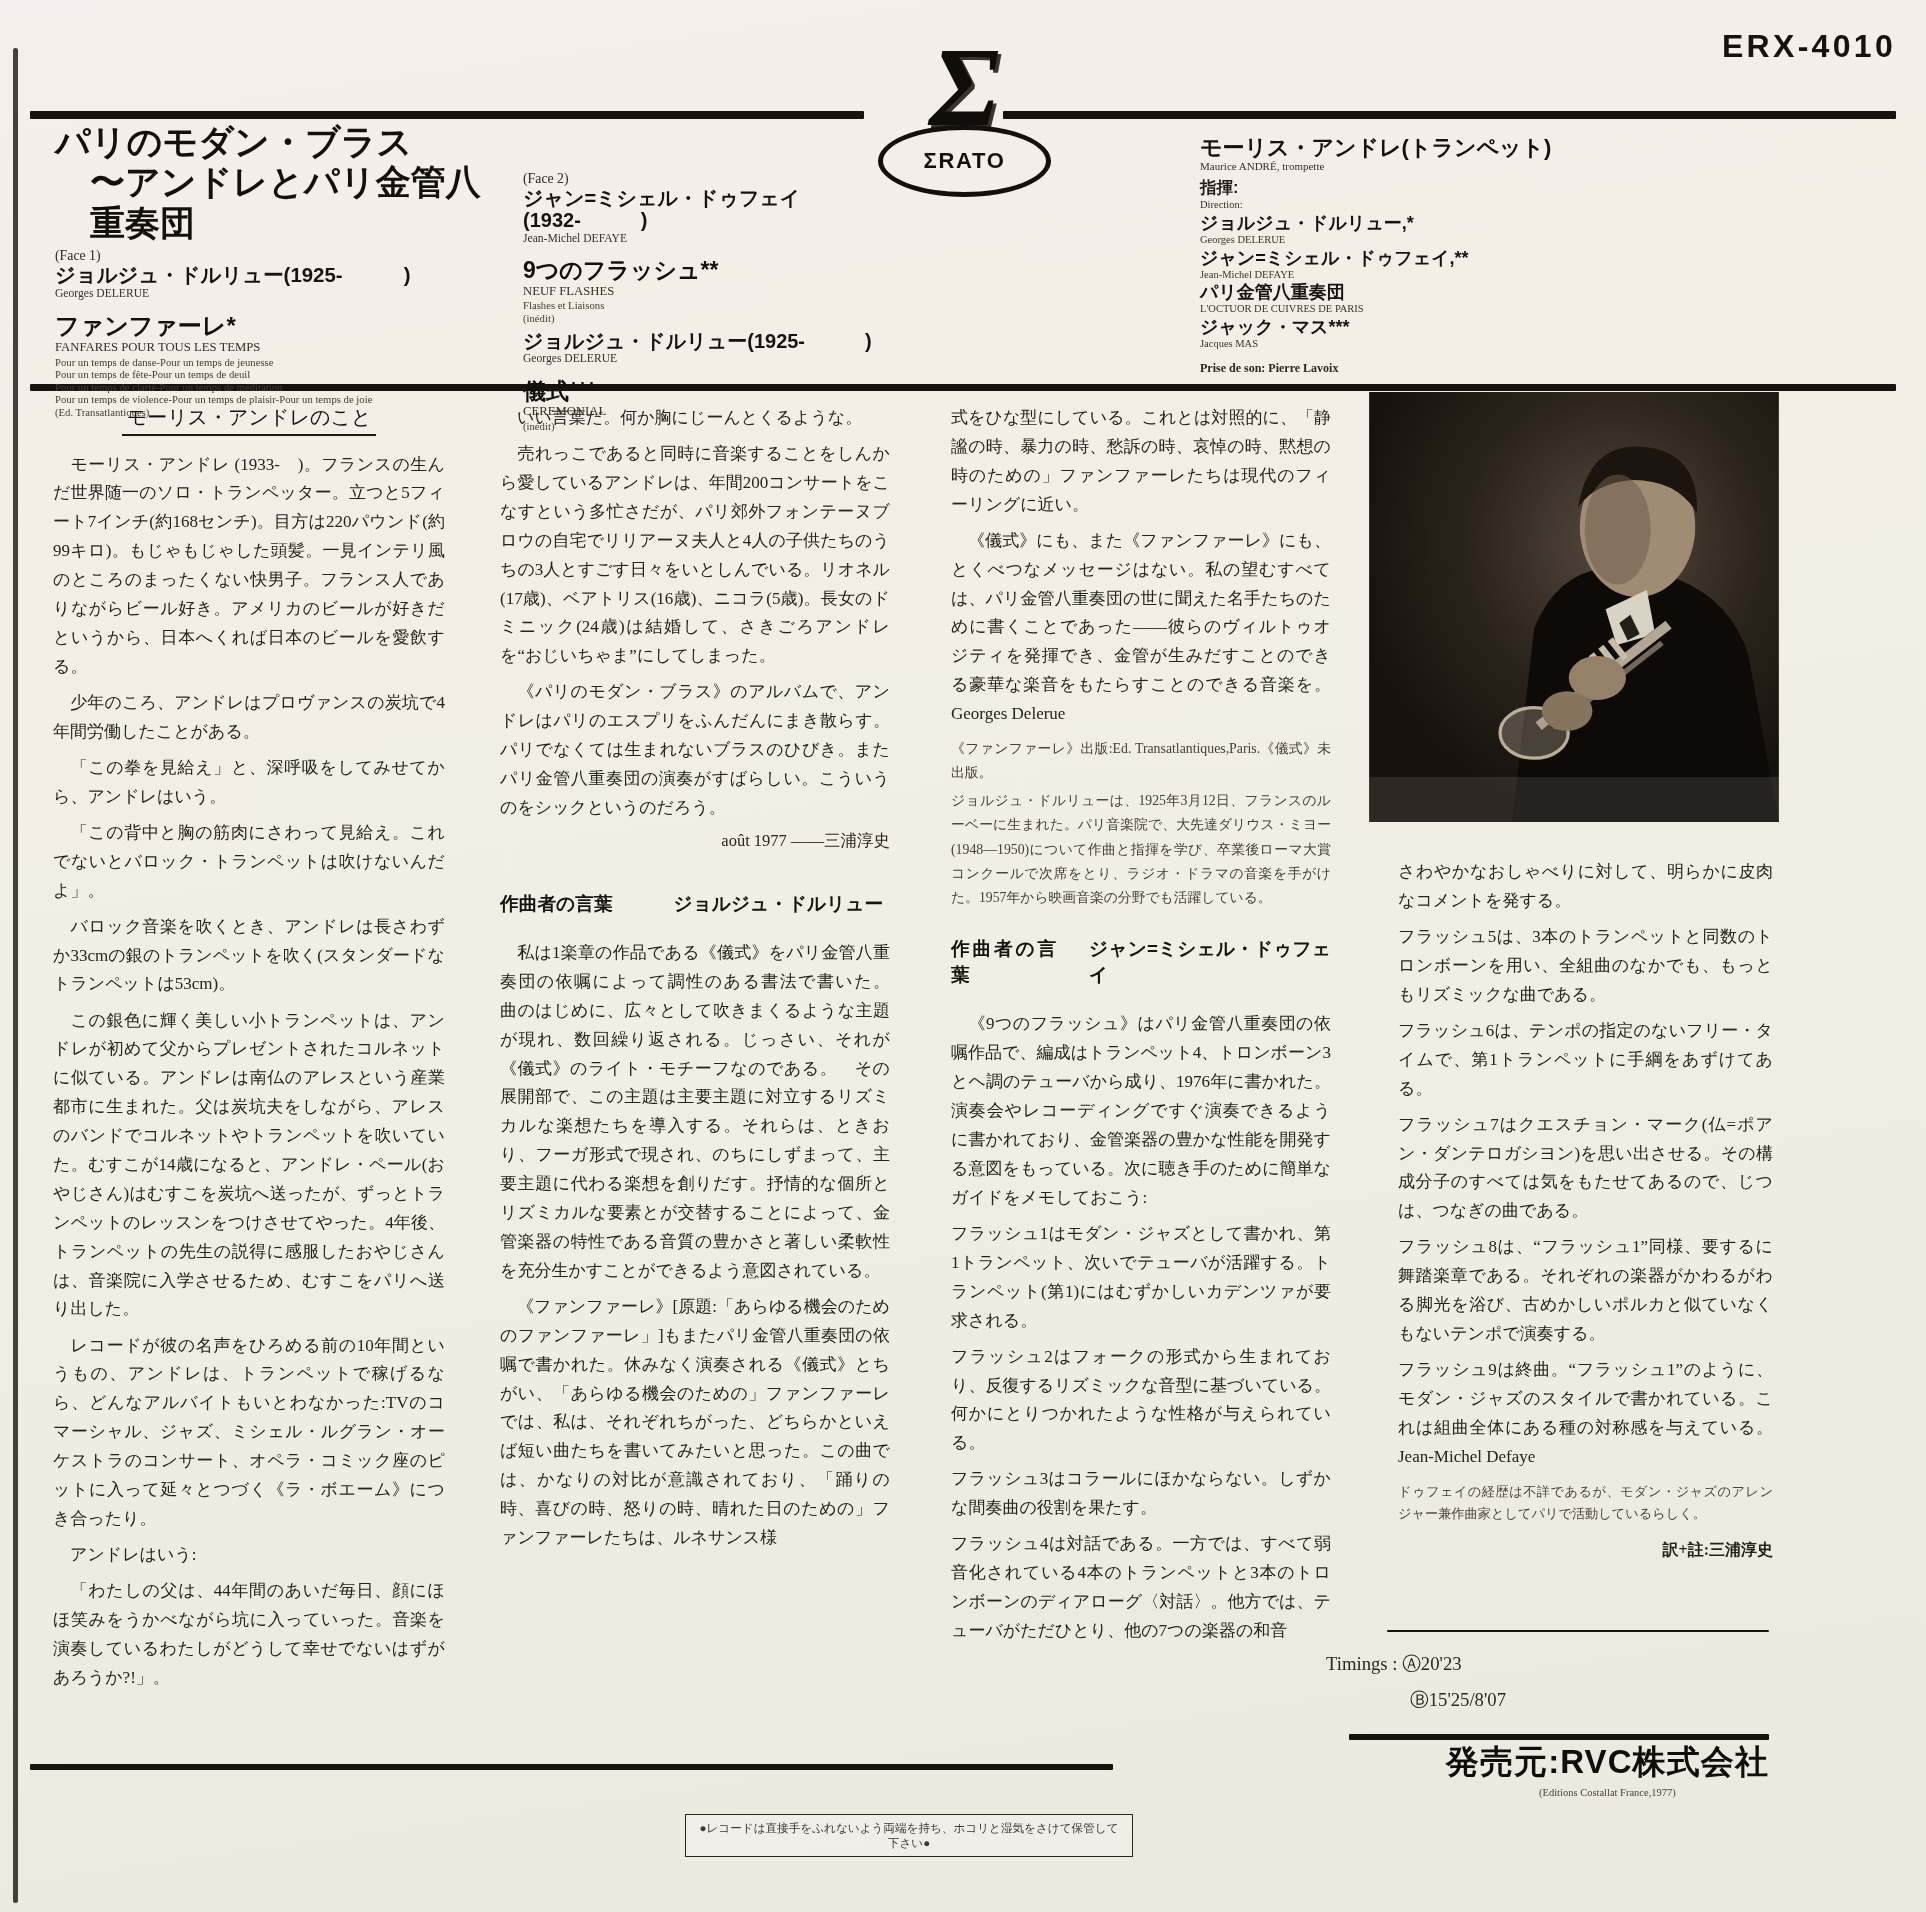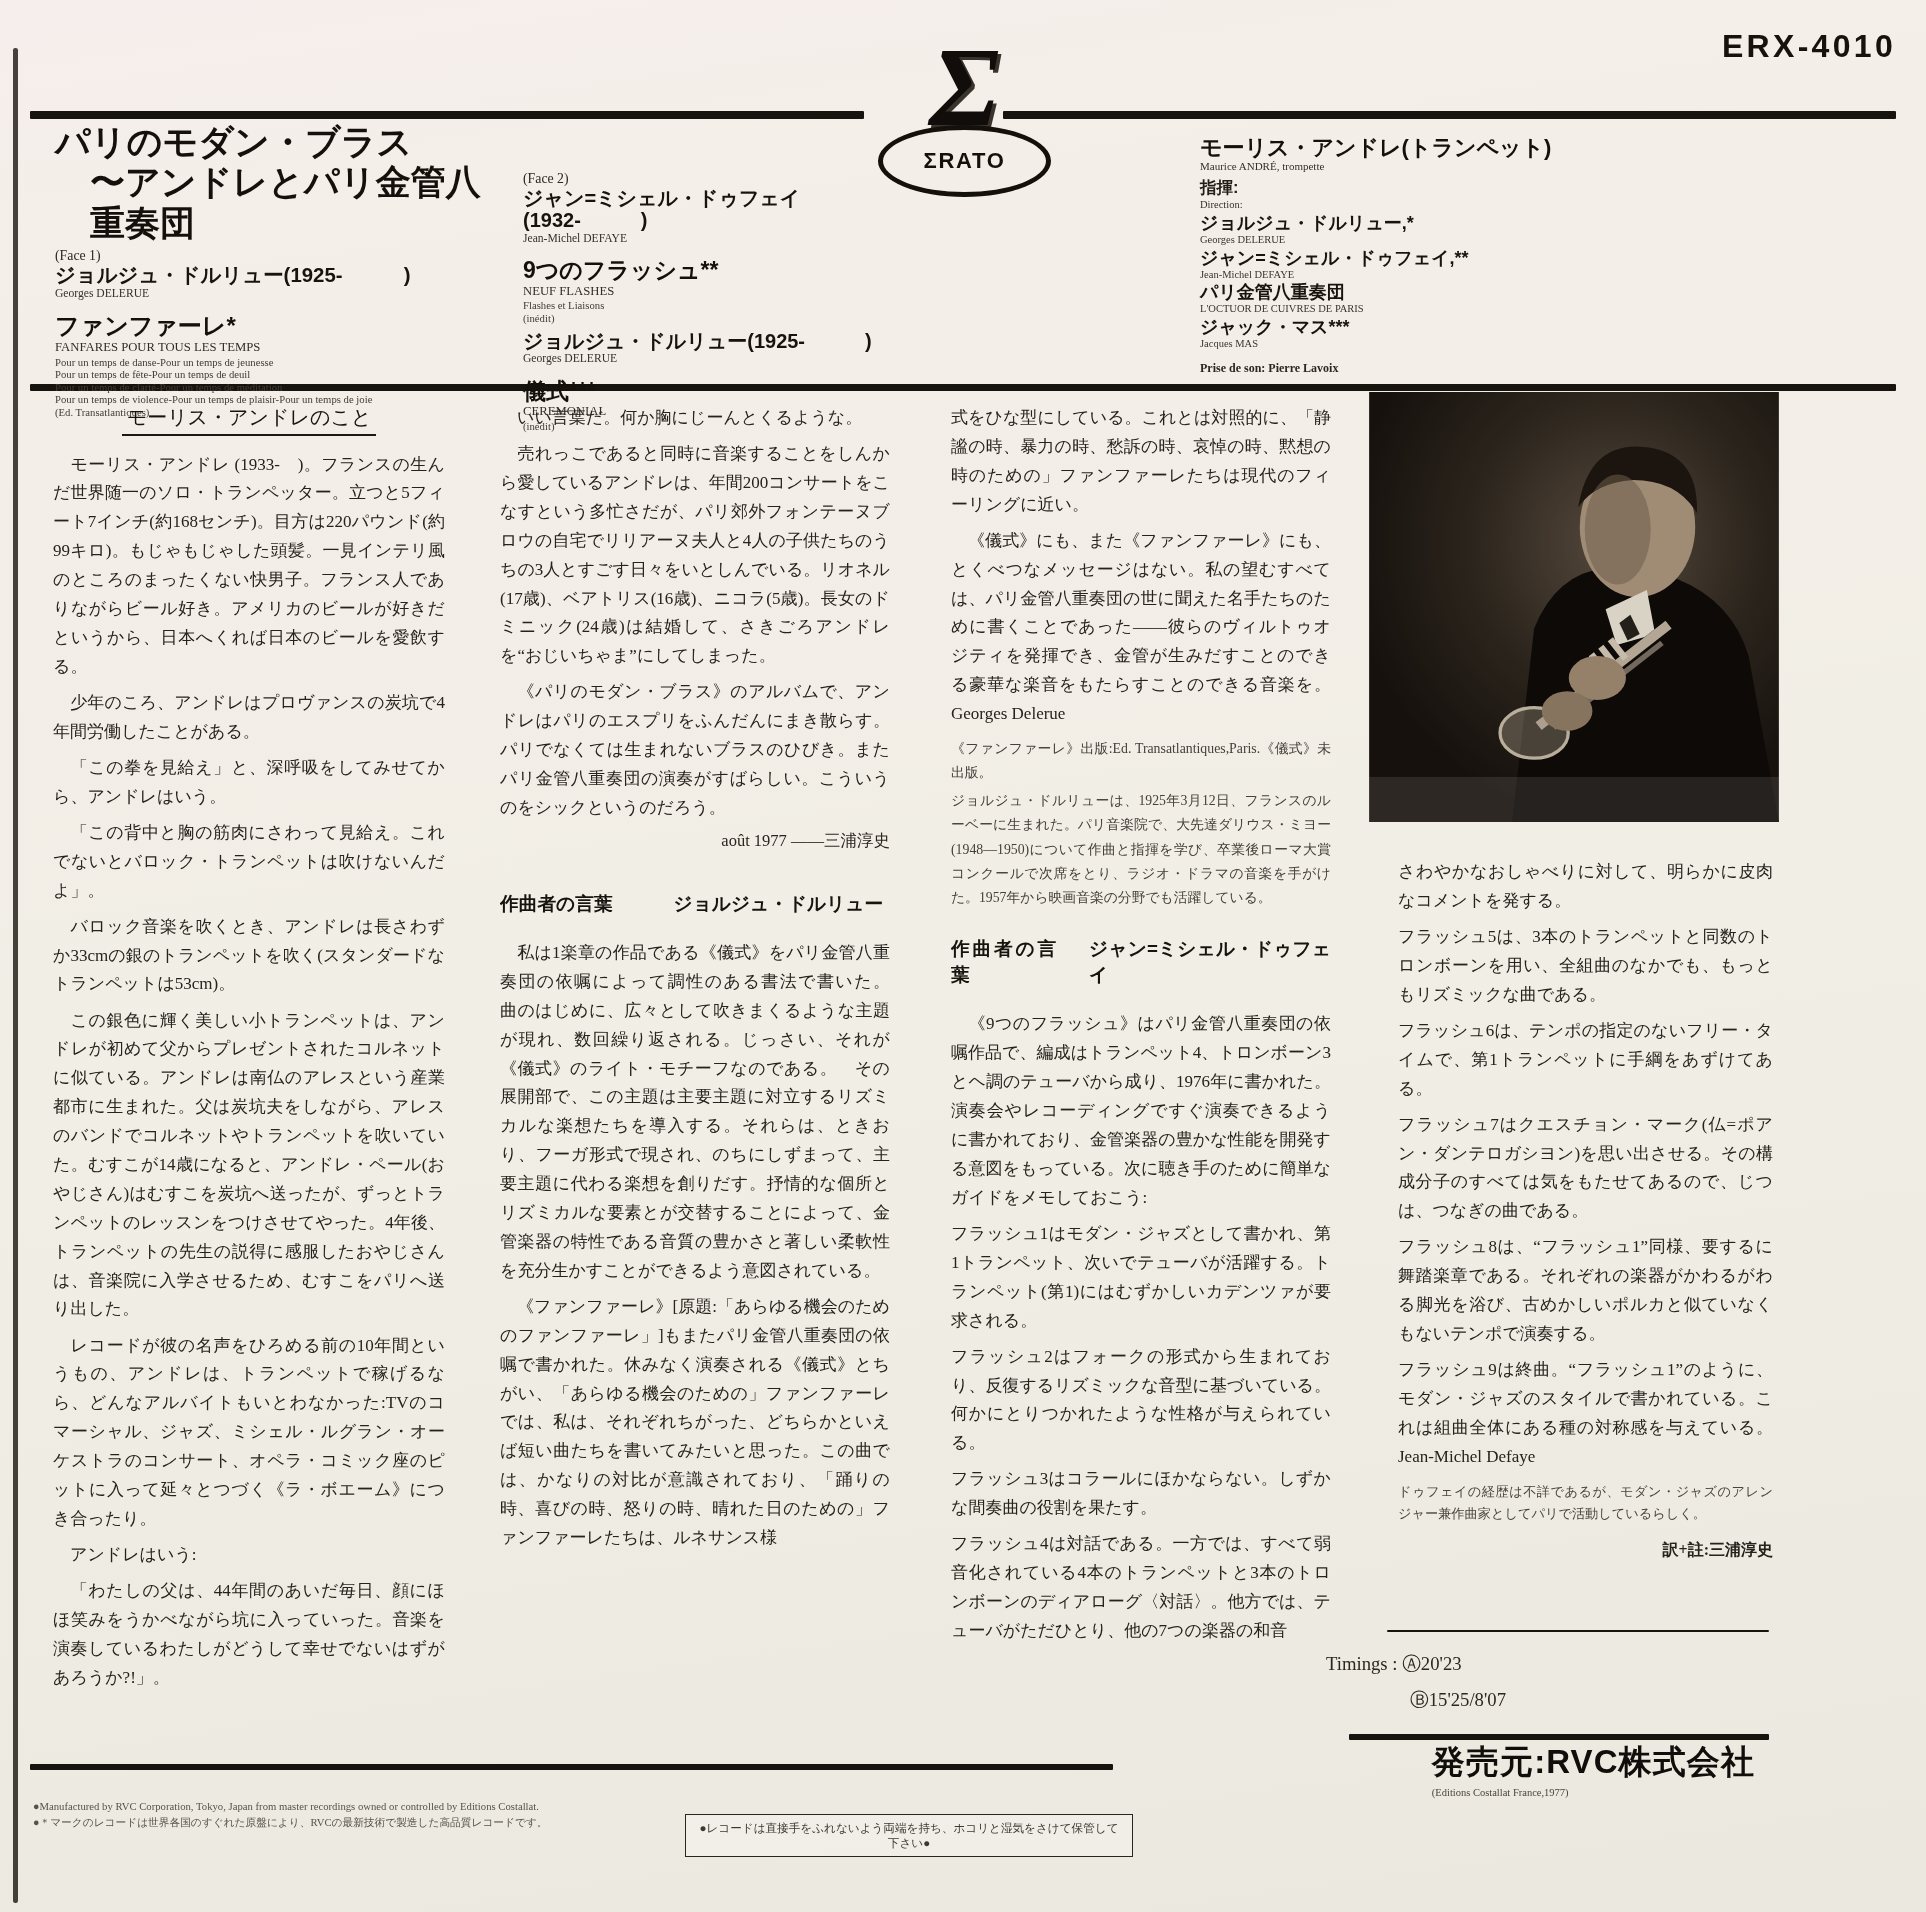--- a/index.html
+++ b/index.html
@@ -48,21 +48,21 @@
   .chead .lbl,.chead .nm{font-size:18.7px;font-weight:700;color:#17130e;}
   .notes p{font-size:13.8px;line-height:1.75;color:#45403a;margin:0 0 4.4px 0;}
   .notes{margin:7.7px 0 26.4px 0;}
   .note4 p{font-size:13.2px;line-height:1.7;color:#4a443d;margin:8.8px 0 5.5px 0;}
   .translator{text-align:right;font-size:16px;font-weight:700;margin-top:14.3px;color:#26221c;}
   
   .photo{position:absolute;left:1369px;top:392px;width:410px;height:430px;}
   
   .timings{position:absolute;left:1326px;top:1651px;width:385px;font-size:18.7px;color:#2c2721;}
   .timings .l2{margin-left:84px;margin-top:10px;}
-  .distrib{position:absolute;right:171px;top:1740px;text-align:left;}
+  .distrib{position:absolute;right:157px;top:1740px;text-align:center;}
   .distrib .big{font-size:33px;font-weight:700;color:#100d0a;letter-spacing:1.1px;}
   .distrib .sub{font-size:10.5px;color:#4a443d;margin-top:2.2px;}
   
   .fineprint{position:absolute;left:33px;top:1798px;width:633px;}
   .fineprint div{font-size:10.7px;line-height:1.5;color:#57524b;}
   .notice{position:absolute;left:685px;top:1814px;width:424px;border:1.7px solid #2a251f;padding:5.5px 11px;
     font-size:11.6px;color:#3c3730;text-align:center;background:rgba(255,255,255,.25);}
 </style>
 </head>
 <body>
@@ -248,20 +248,16 @@
     <div>Timings : Ⓐ20'23</div>
     <div class="l2">Ⓑ15'25/8'07</div>
   </div>
   <div class="hrule" style="left:1349px;top:1734px;width:420px;height:5.5px;"></div>
   <div class="distrib">
     <div class="big sans">発売元:RVC株式会社</div>
     <div class="sub">(Editions Costallat France,1977)</div>
   </div>
 
   <div class="hrule" style="left:30px;top:1764px;width:1083px;height:5.5px;"></div>
-  <div class="fineprint">
-    <div>●Manufactured by RVC Corporation, Tokyo, Japan from master recordings owned or controlled by Editions Costallat.</div>
-    <div>●＊マークのレコードは世界各国のすぐれた原盤により、RVCの最新技術で製造した高品質レコードです。</div>
-  </div>
   <div class="notice">●レコードは直接手をふれないよう両端を持ち、ホコリと湿気をさけて保管して下さい●</div>
 
 </div>
 
 
 </body></html>

